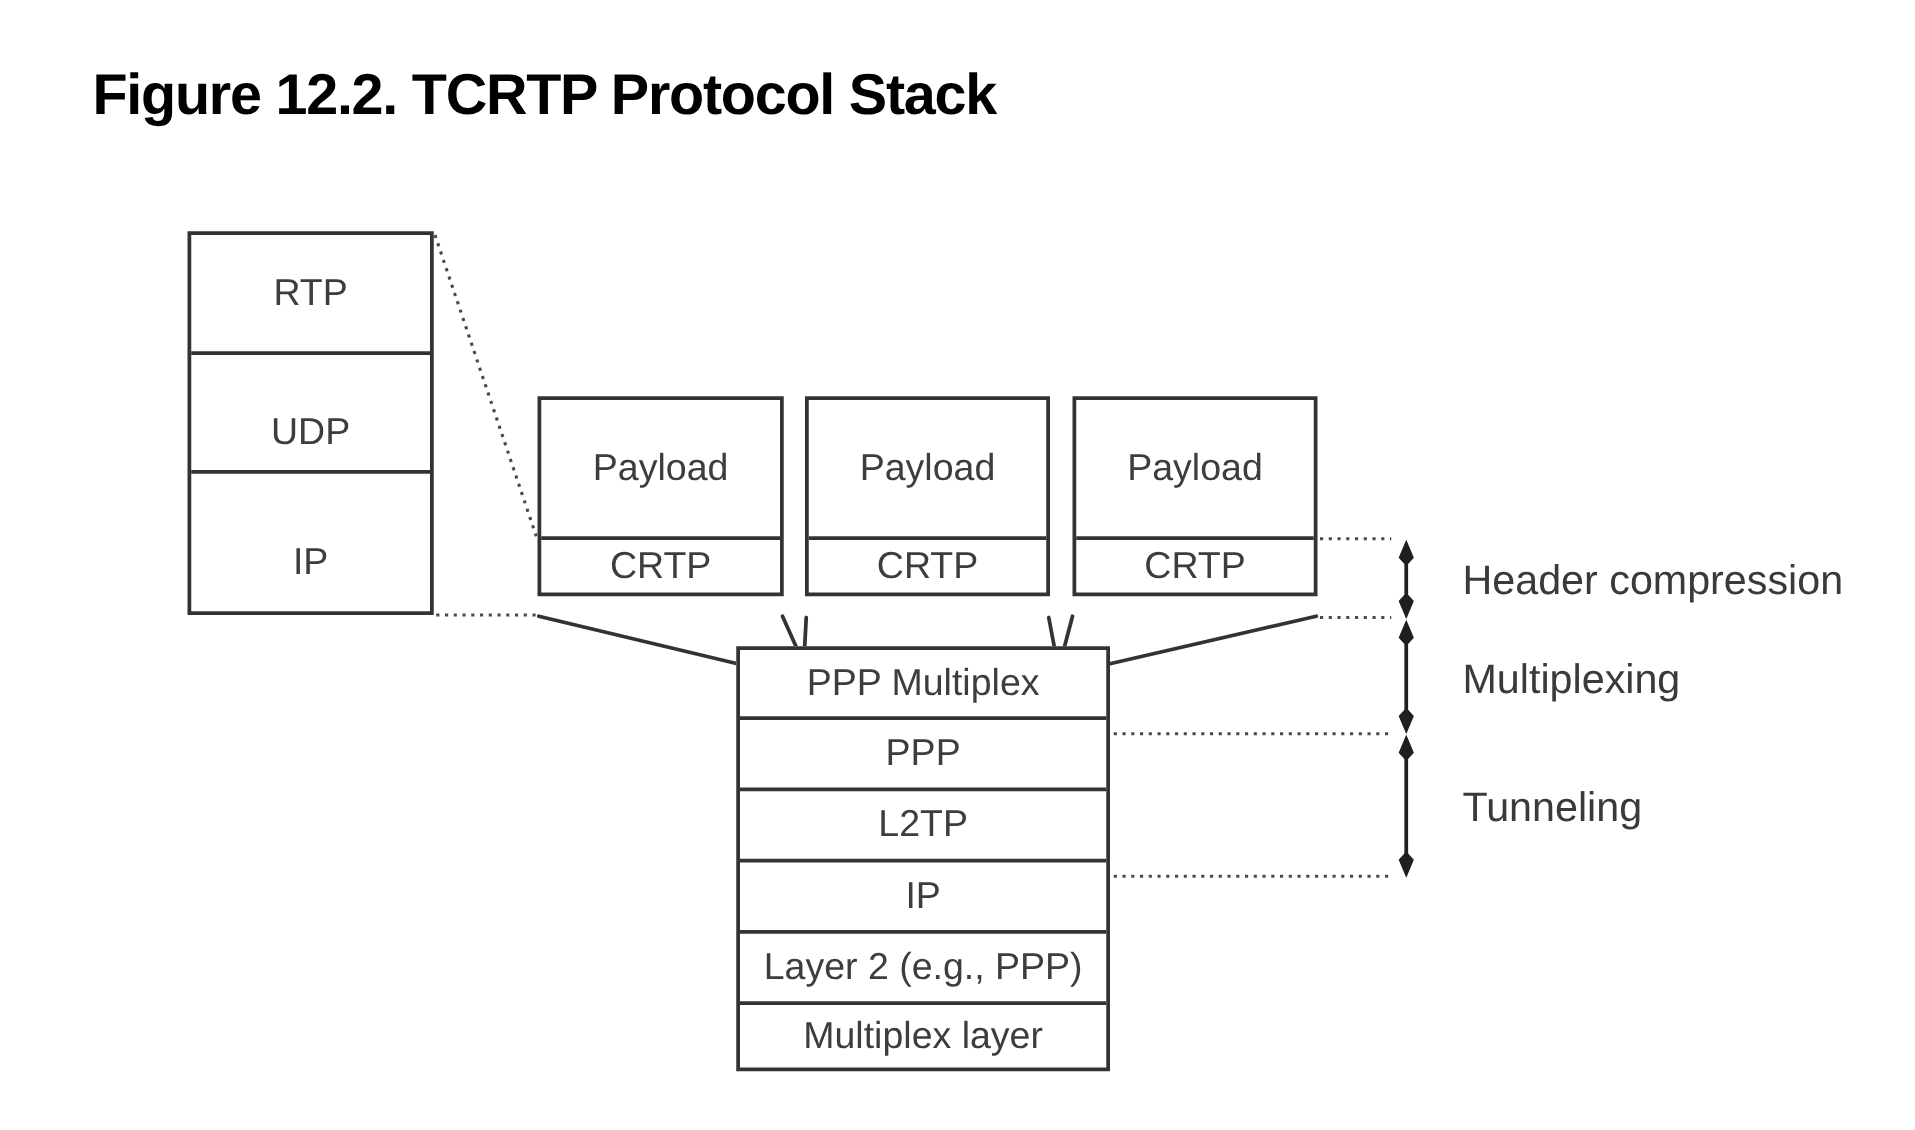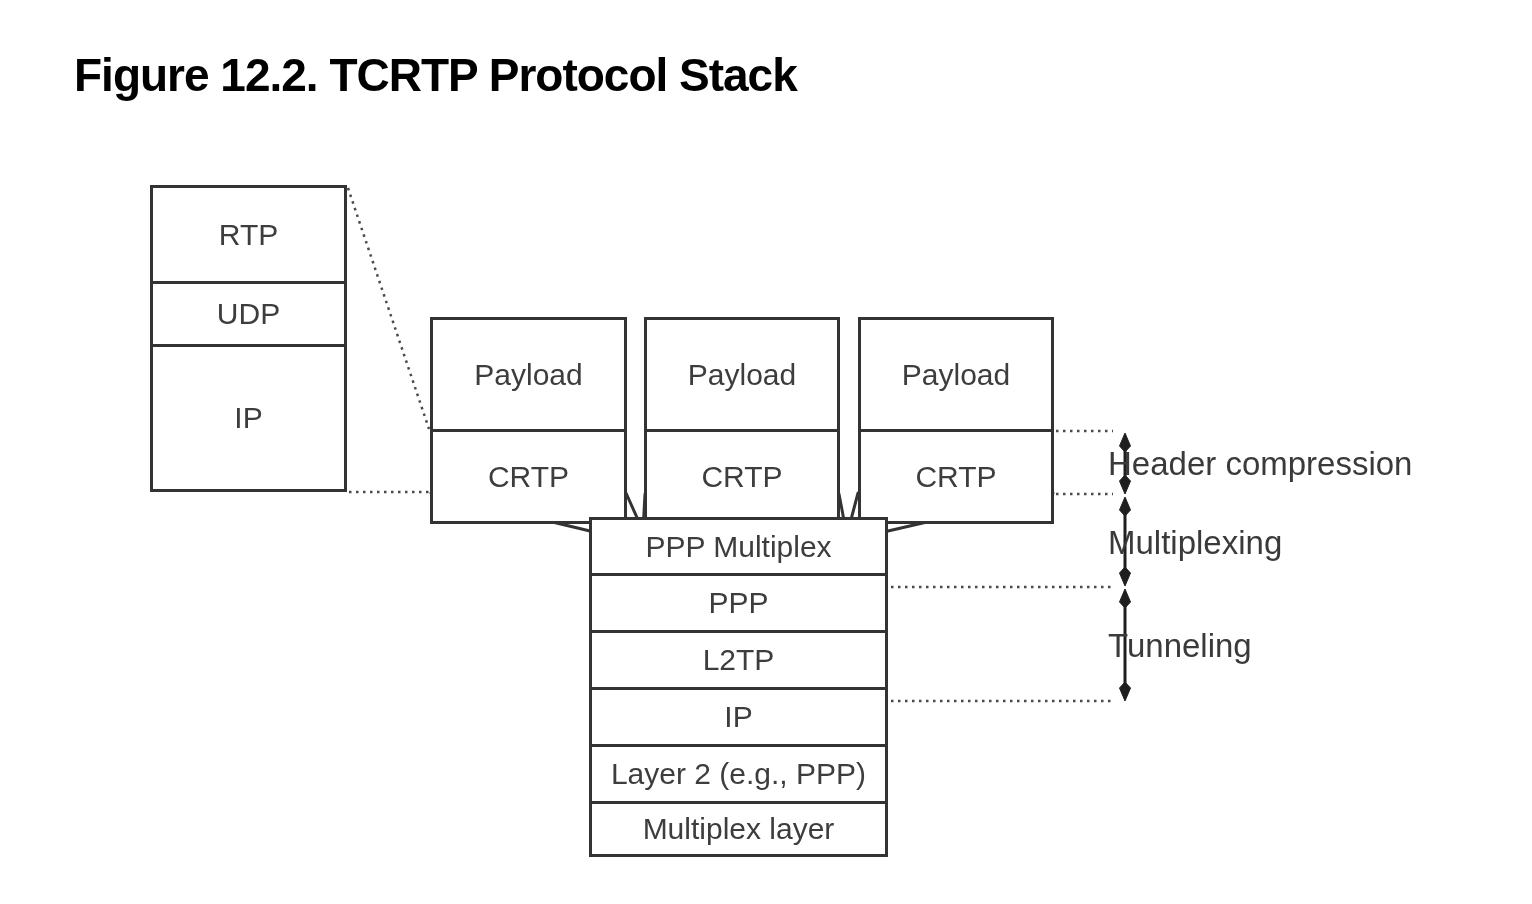--- a/index.html
+++ b/index.html
@@ -10,36 +10,36 @@
          white-space:nowrap;}
   .diagram{position:absolute;inset:0;}
   svg.overlay{position:absolute;left:0;top:0;width:1532px;height:904px;}
   .stack{position:absolute;box-sizing:border-box;border:3px solid #333333;
          background:#ffffff;display:flex;flex-direction:column;}
   .row{box-sizing:border-box;display:flex;align-items:center;justify-content:center;
        font-size:30px;color:#3d3d3d;white-space:nowrap;}
   .row.divided{border-bottom:3px solid #333333;}
   .grow{flex:1;}
   
-  .left-stack{left:150px;top:185px;width:197px;height:307px;}
+  .left-stack{left:150px;top:185px;width:197px;height:307px;gap:32px;}
   .left-stack .r-rtp{height:96px;}
   .left-stack .r-udp{height:63px;}
   
-  .pkt{top:317px;width:197px;height:207px;text-align:center;}
+  .pkt{top:317px;width:197px;height:160px;text-align:center;}
   .pkt .r-payload{height:112px;}
   .pkt1{left:430px;}
   .pkt2{left:644px;width:196px;}
   .pkt3{left:858px;width:196px;}
   
   .bottom-stack{left:589px;top:517px;width:299px;height:340px;}
   .bottom-stack .row{height:57px;}
   .bottom-stack .r-first{height:56px;}
   .bottom-stack .r-last{height:auto;flex:1;}
   
-  .anno{position:absolute;left:1108px;height:40px;display:flex;align-items:center;
+  .anno{position:absolute;left:1170px;height:40px;display:flex;align-items:center;
         font-size:33px;color:#3a3a3a;white-space:nowrap;}
   .anno-hc{top:444px;}
   .anno-mx{top:523px;}
   .anno-tn{top:626px;}
 </style>
 </head>
 <body>
 
 <div class="diagram">
 

